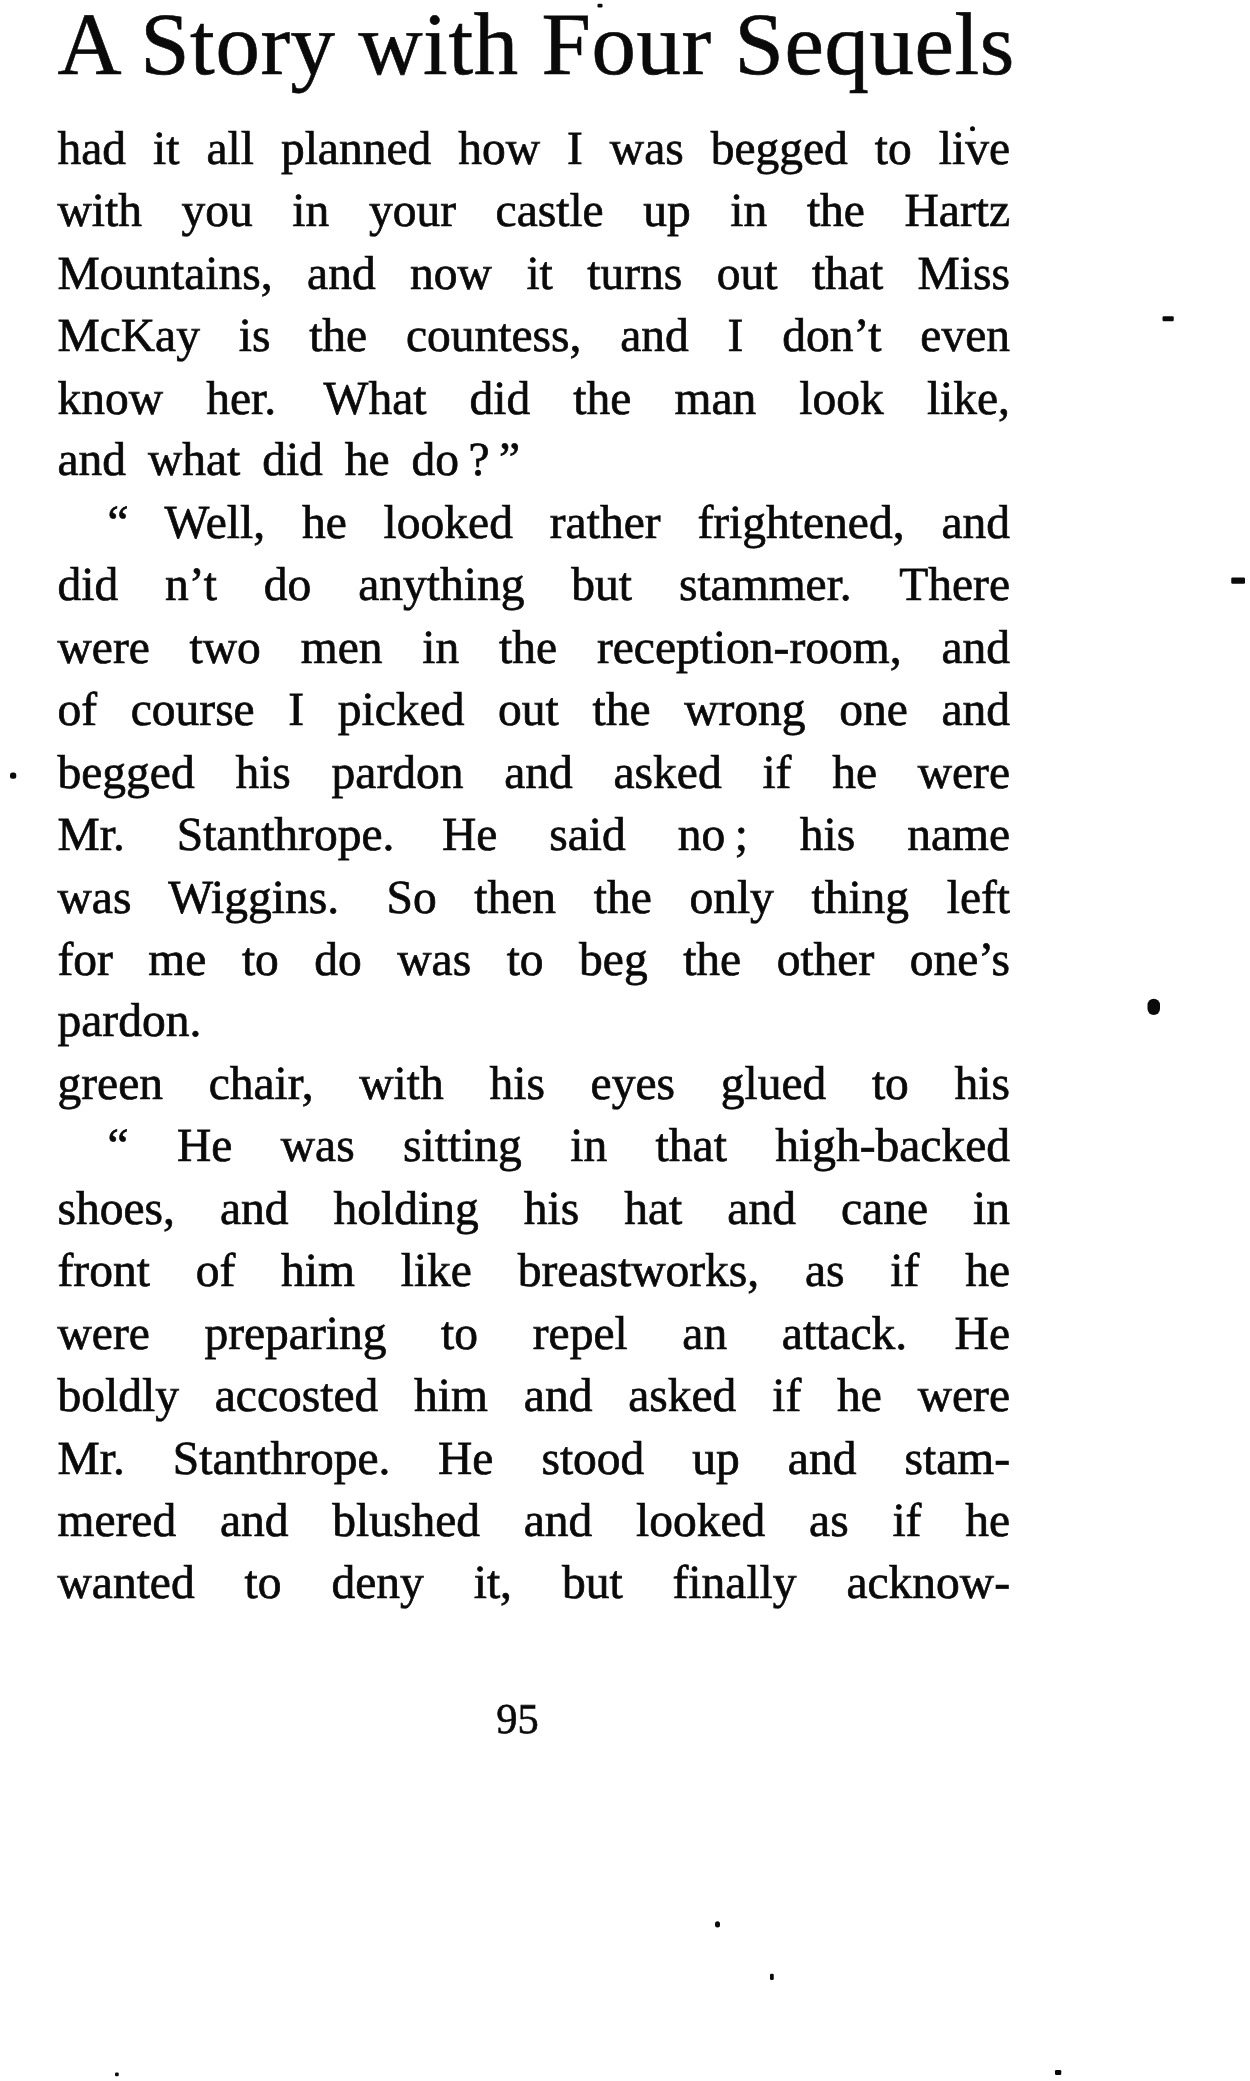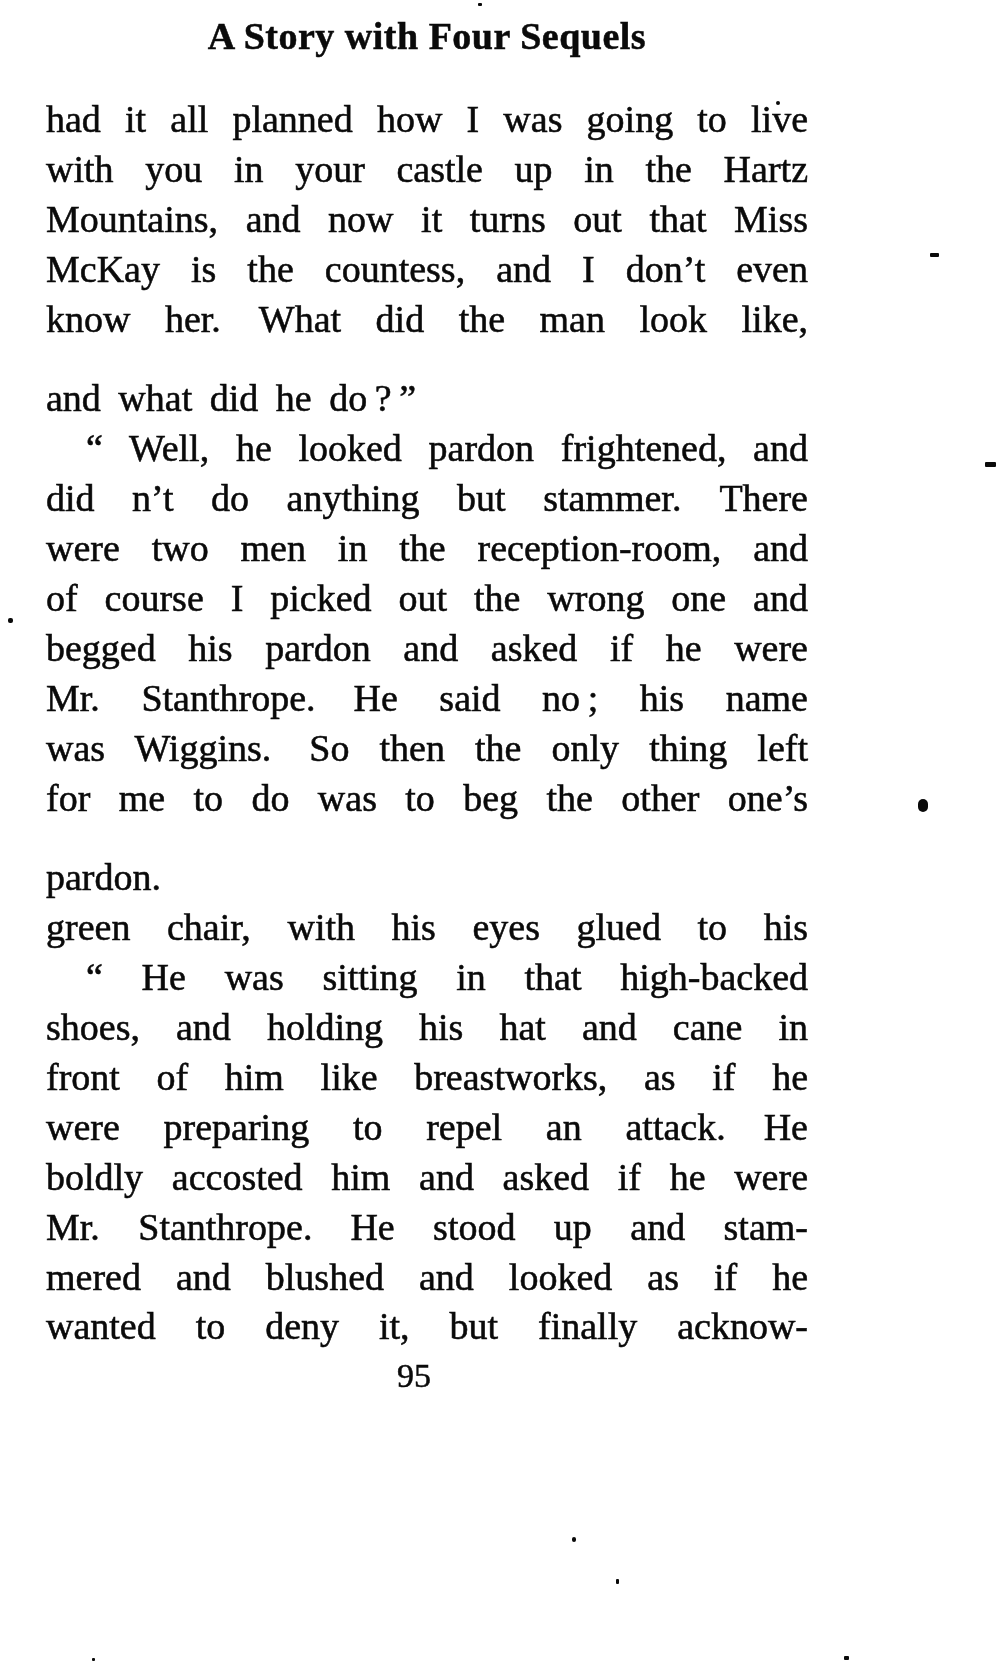--- a/index.html
+++ b/index.html
@@ -17,22 +17,22 @@
     overflow: hidden;
   }
   .title {
     position: absolute;
     left: 46px;
     top: 0px;
     width: 762px;
     height: 72px;
     line-height: 72px;
     text-align: center;
-    font-size: 38px;
-    font-weight: 700;
+    font-size: 71px;
+    font-weight: 400;
     white-space: nowrap;
     letter-spacing: 0.5px;
     -webkit-text-stroke: 0.5px var(--ink, #0a0a0a);
   }
   .body-text {
     position: absolute;
     left: 46px;
     top: 95px;
     width: 762px;
   }
@@ -44,21 +44,20 @@
     text-align: justify;
     text-align-last: justify;
     word-spacing: 2px;
     overflow: visible;
     -webkit-text-stroke: 0.55px var(--ink, #0a0a0a);
   }
   .line.no-just {
     text-align: right;
     text-align-last: left;
     word-spacing: 8px;
-    margin-top: 30px;
   }
   .line.indent {
     padding-left: 40px;
   }
   .page-number {
     position: absolute;
     left: 46px;
     top: 1351px;
     width: 762px;
     line-height: 50px;
@@ -72,27 +71,27 @@
     background: var(--ink, #0a0a0a);
   }
 </style>
 </head>
 <body>
 
 <div class="page">
   <div class="title">A Story with Four Sequels</div>
 
   <div class="body-text">
-      <div class="line">had it all planned how I was going to live</div>
+      <div class="line">had it all planned how I was begged to live</div>
       <div class="line">with you in your castle up in the Hartz</div>
       <div class="line">Mountains, and now it turns out that Miss</div>
       <div class="line">McKay is the countess, and I don’t even</div>
       <div class="line">know her.  What did the man look like,</div>
       <div class="line no-just">and what did he do ? ”</div>
-      <div class="line indent">“ Well, he looked pardon frightened, and</div>
+      <div class="line indent">“ Well, he looked rather frightened, and</div>
       <div class="line">did n’t do anything but stammer.  There</div>
       <div class="line">were two men in the reception-room, and</div>
       <div class="line">of course I picked out the wrong one and</div>
       <div class="line">begged his pardon and asked if he were</div>
       <div class="line">Mr. Stanthrope.  He said no ; his name</div>
       <div class="line">was Wiggins.  So then the only thing left</div>
       <div class="line">for me to do was to beg the other one’s</div>
       <div class="line no-just">pardon.</div>
       <div class="line">green chair, with his eyes glued to his</div>
       <div class="line indent">“ He was sitting in that high-backed</div>

